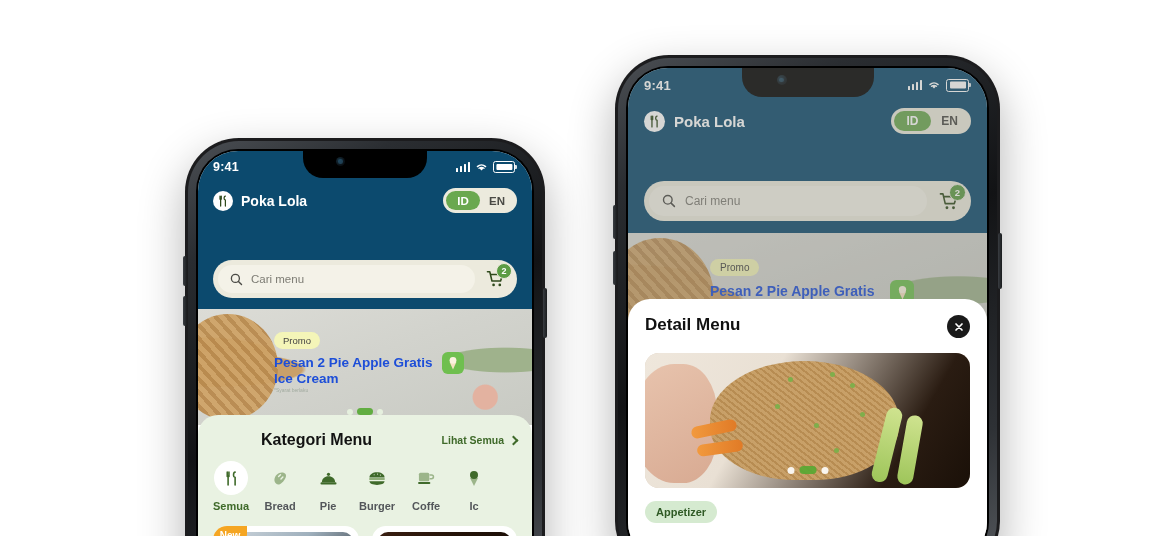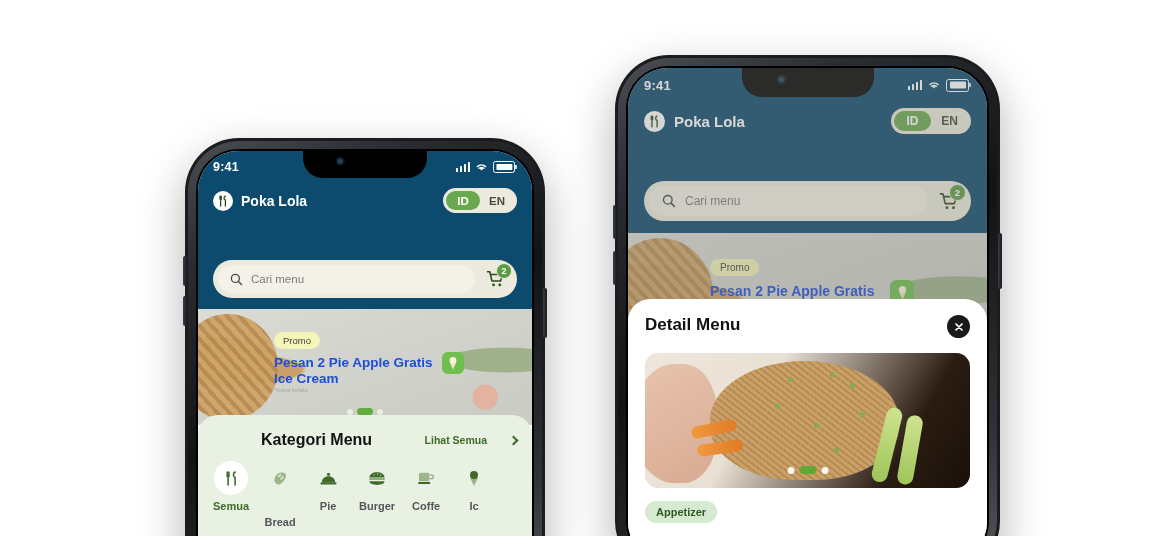--- a/index.html
+++ b/index.html
@@ -217,21 +217,21 @@
           <div class="dots" style="bottom:10px;gap:4px;">
             <i style="width:6px;height:6px;"></i>
             <i class="on" style="width:16px;height:7px;"></i>
             <i style="width:6px;height:6px;"></i>
           </div>
         </div>
 
         <div class="sheet" style="position:absolute;left:0;right:0;bottom:0;top:264px;border-top-left-radius:20px;border-top-right-radius:20px;padding:16px 15px 0;">
           <div class="sheet-head">
             <div class="sheet-title" style="font-size:16px;">Kategori Menu</div>
-            <div class="seeall" style="gap:23px;text-align:right;">
+            <div class="seeall" style="gap:6px;text-align:right;">
               <span style="font-size:10.5px;">Lihat Semua</span>
               <i class="chev" style="width:5px;height:5px;"></i>
             </div>
           </div>
 
           <div class="cats" style="margin-top:12px;gap:14px;">
             <div class="cat active">
               <div class="ico" style="width:34px;height:34px;">
                 <svg width="17" height="17" viewBox="0 0 16 16">
                   <path d="M4 2v4M5.6 2v4M4.8 6v8" stroke="#3f6a2a" stroke-width="1.5" stroke-linecap="round"></path>
@@ -242,21 +242,21 @@
             </div>
 
 
             <div class="cat">
               <div class="ico" style="width:34px;height:34px;">
                 <svg width="19" height="19" viewBox="0 0 20 20">
                   <path d="M5 15c-2-2-2-6 1-9s7-3 9-1-0 6-3 9-5 3-7 1z" fill="#9cb58a"></path>
                   <path d="M8 8l2-2M10.5 10.5l2-2" stroke="#e9f2e2" stroke-width="1.5" stroke-linecap="round"></path>
                 </svg>
               </div>
-              <div class="lbl" style="font-size:11px;margin-top:21px;">Bread</div>
+              <div class="lbl" style="font-size:11px;margin-top:5px;">Bread</div>
             </div>
 
             <div class="cat">
               <div class="ico" style="width:34px;height:34px;">
                 <svg width="19" height="17" viewBox="0 0 20 18">
                   <path d="M3 13c0-4 3-6.5 7-6.5S17 9 17 13z" fill="#3f6a2a"></path>
                   <rect x="1.5" y="13" width="17" height="2.4" rx="1.2" fill="#3f6a2a"></rect>
                   <circle cx="10" cy="4.6" r="1.7" fill="#3f6a2a"></circle>
                 </svg>
               </div>

